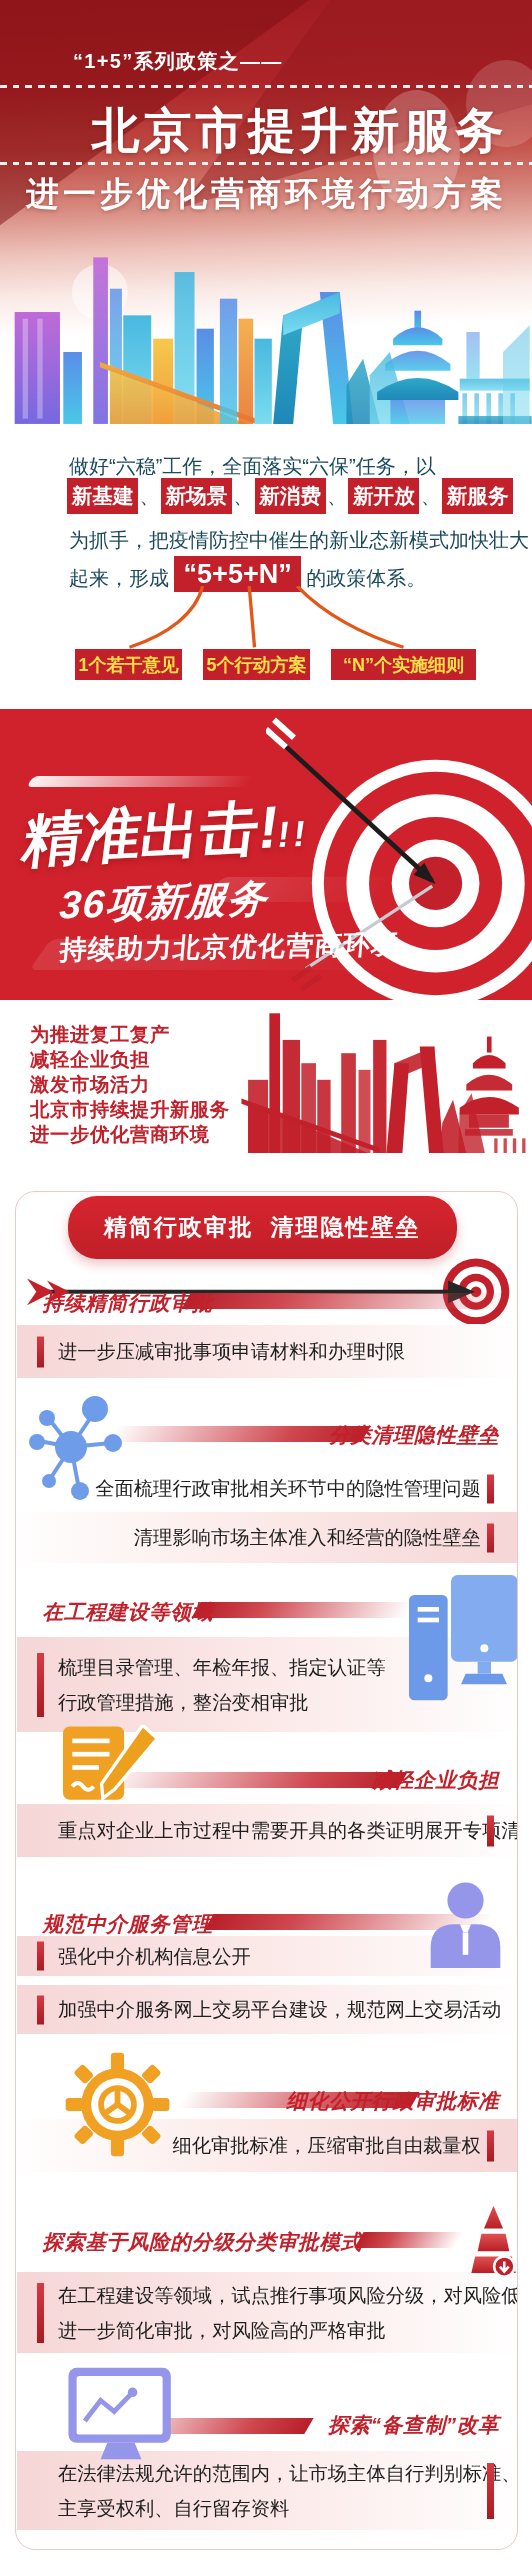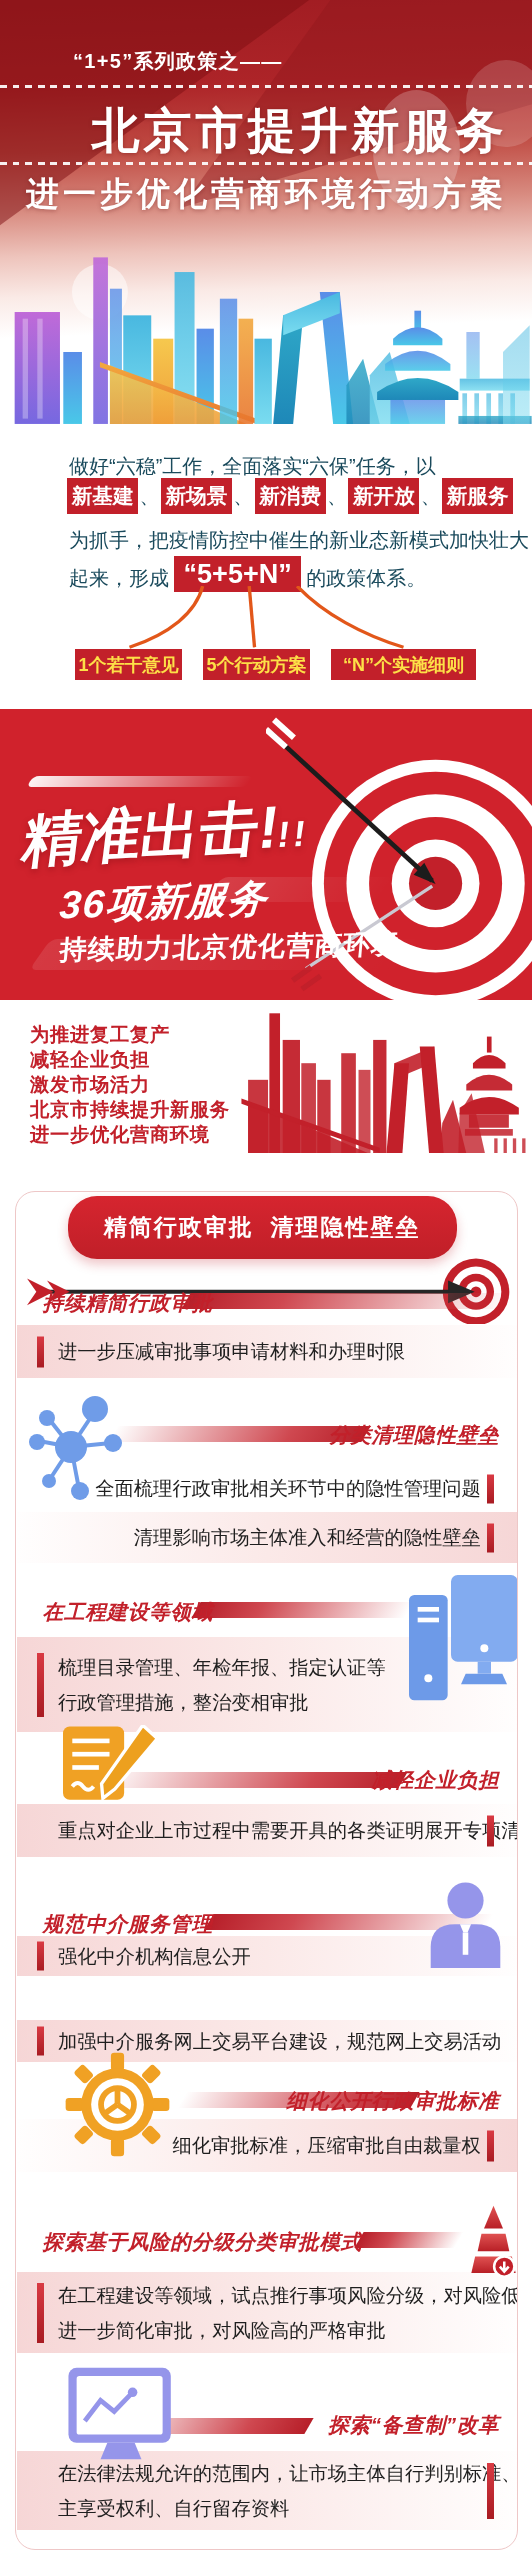--- a/index.html
+++ b/index.html
@@ -334,21 +334,21 @@
       <path d="M5,125 L5,95 Q5,62 40,62 L70,62 Q105,62 105,95 L105,125 Z" fill="#9595ea"></path>
       <polygon points="47,62 63,62 58,74 52,74" fill="#ffffff"></polygon>
       <rect x="51" y="74" width="8" height="32" fill="#ffffff"></rect>
     </svg>
     <div class="sec-title" style="left:27px;top:718px;">规范中介服务管理</div>
     <div class="gbar fr" style="left:193px;top:722px;width:280px;"></div>
     <div class="band l" style="top:744px;height:40px;">
       <div class="mark" style="left:20px;height:29px;"></div>
       <div class="itext pl">强化中介机构信息公开</div>
     </div>
-    <div class="band l" style="top:828px;height:42px;">
+    <div class="band l" style="top:793px;height:49px;">
       <div class="mark" style="left:20px;height:29px;"></div>
       <div class="itext pl">加强中介服务网上交易平台建设，规范网上交易活动</div>
     </div>
 
     <svg class="icon" style="left:48px;top:859px;" width="107" height="107" viewBox="0 0 130 130">
       <g fill="#f0a124">
         <rect x="57" y="2" width="16" height="22" rx="4"></rect>
           <rect x="57" y="106" width="16" height="22" rx="4"></rect>
         <rect x="2" y="57" width="22" height="16" rx="4"></rect>
           <rect x="106" y="57" width="22" height="16" rx="4"></rect>

